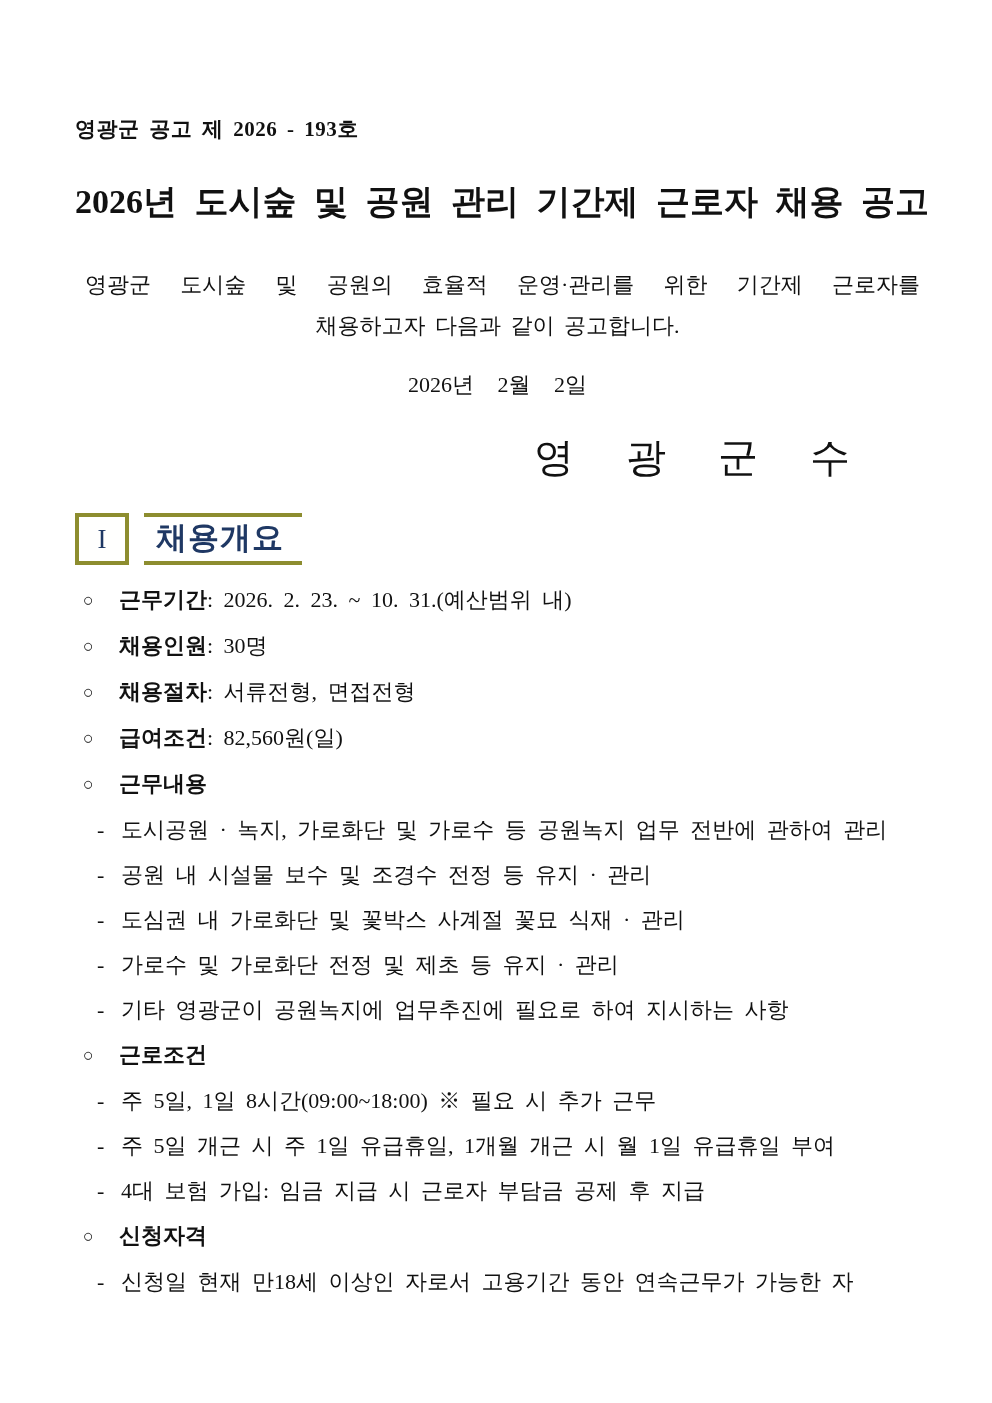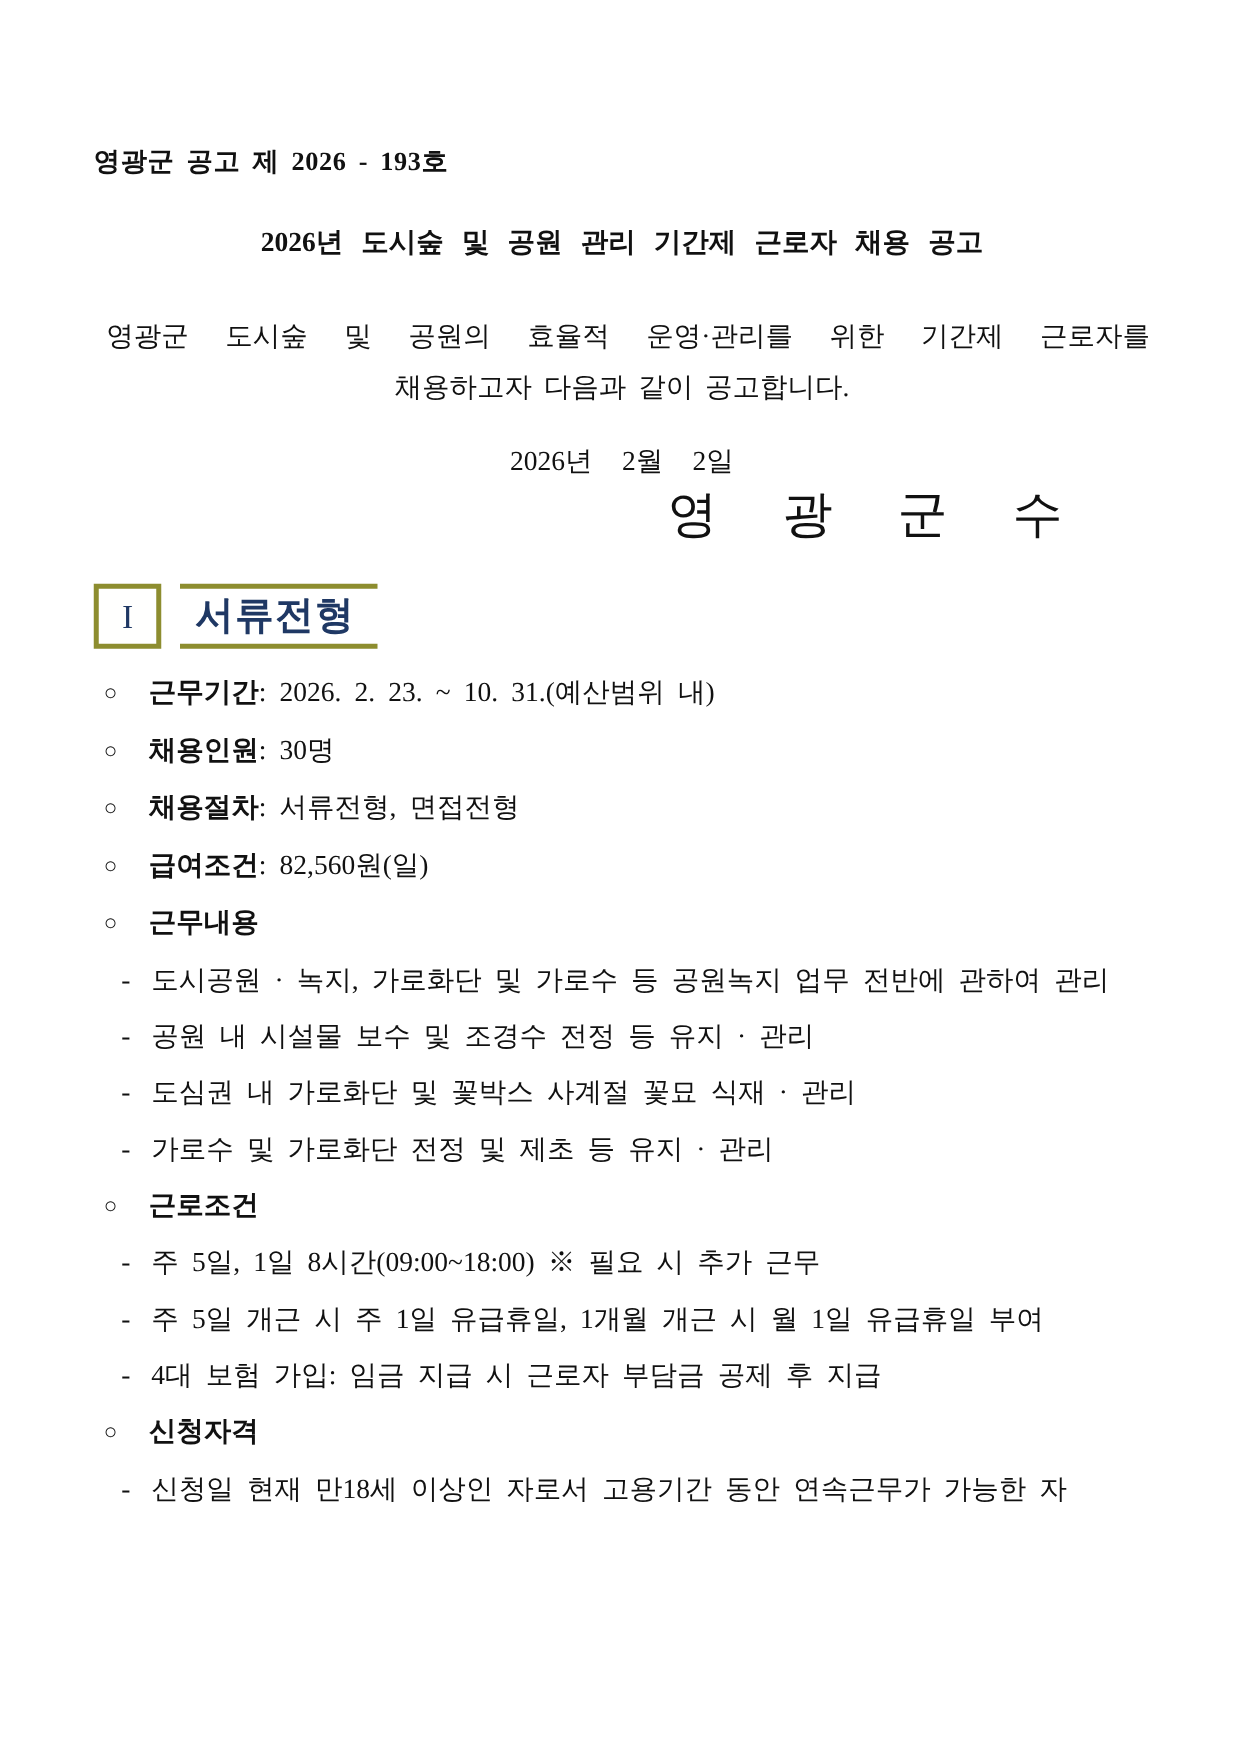--- a/index.html
+++ b/index.html
@@ -7,26 +7,26 @@
     --navy:#1f3864;
   }
   html,body{margin:0;padding:0;background:#e8e8e8;}
   .page{
     width:992px;height:1403px;background:#ffffff;margin:0 auto;
     box-sizing:border-box;padding:115px 72px 0 75px;position:relative;
     font-family:"Liberation Serif","DejaVu Serif",serif;color:#111;
     overflow:hidden;
   }
   .doc-number{font-size:21px;font-weight:bold;letter-spacing:0.5px;word-spacing:4px;}
-  .title{font-size:22px;font-weight:bold;text-align:center;margin-top:36px;word-spacing:9px;white-space:nowrap;}
+  .title{font-size:34px;font-weight:bold;text-align:center;margin-top:36px;word-spacing:9px;white-space:nowrap;}
   .intro{margin-top:28px;font-size:22px;line-height:41px;word-spacing:4px;}
   .intro-line1{text-align:justify;text-align-last:justify;padding-left:10px;margin-top:39px;}
   .intro-line2{text-align:center;}
   .date{margin-top:24px;text-align:center;font-size:22px;word-spacing:18px;}
-  .signature{text-align:right;padding-right:70px;font-size:40px;word-spacing:42px;white-space:nowrap;}
+  .signature{margin-top:30px;text-align:right;padding-right:70px;font-size:40px;word-spacing:42px;white-space:nowrap;}
   .section-header{margin-top:28px;display:flex;align-items:stretch;gap:15px;height:52px;}
   .numeral-box{
     width:54px;box-sizing:border-box;border:4px solid var(--olive);
     display:flex;align-items:center;justify-content:center;
     font-size:27px;color:var(--navy);background:#fffffe;
   }
   .section-title{
     box-sizing:border-box;border-top:4px solid var(--olive);border-bottom:4px solid var(--olive);
     padding:0 18px 2px 12px;font-size:31px;font-weight:bold;color:var(--navy);
     display:flex;align-items:center;letter-spacing:1px;
@@ -52,21 +52,21 @@
     <div class="intro-line1">영광군 도시숲 및 공원의 효율적 운영·관리를 위한 기간제 근로자를</div>
     <div class="intro-line2">채용하고자 다음과 같이 공고합니다.</div>
   </div>
 
   <div class="date">2026년 2월 2일</div>
 
   <div class="signature">영 광 군 수</div>
 
   <div class="section-header">
     <div class="numeral-box">I</div>
-    <div class="section-title">서류전형</div>
+    <div class="section-title">채용개요</div>
   </div>
 
   <div class="list">
 
     <div class="row main"><span class="bullet">○</span><span class="label">근무기간</span><span>: 2026. 2. 23. ~ 10. 31.(예산범위 내)</span></div>
 
     <div class="row main"><span class="bullet">○</span><span class="label">채용인원</span><span>: 30명</span></div>
 
     <div class="row main"><span class="bullet">○</span><span class="label">채용절차</span><span>: 서류전형, 면접전형</span></div>
 
@@ -75,20 +75,21 @@
     <div class="row main"><span class="bullet">○</span><span class="label">근무내용</span><span></span></div>
 
     <div class="row sub"><span class="bullet">-</span><span>도시공원 · 녹지, 가로화단 및 가로수 등 공원녹지 업무 전반에 관하여 관리</span></div>
 
     <div class="row sub"><span class="bullet">-</span><span>공원 내 시설물 보수 및 조경수 전정 등 유지 · 관리</span></div>
 
     <div class="row sub"><span class="bullet">-</span><span>도심권 내 가로화단 및 꽃박스 사계절 꽃묘 식재 · 관리</span></div>
 
     <div class="row sub"><span class="bullet">-</span><span>가로수 및 가로화단 전정 및 제초 등 유지 · 관리</span></div>
 
+    <div class="row sub"><span class="bullet">-</span><span>기타 영광군이 공원녹지에 업무추진에 필요로 하여 지시하는 사항</span></div>
 
     <div class="row main"><span class="bullet">○</span><span class="label">근로조건</span><span></span></div>
 
     <div class="row sub"><span class="bullet">-</span><span>주 5일, 1일 8시간(09:00~18:00) ※ 필요 시 추가 근무</span></div>
 
     <div class="row sub"><span class="bullet">-</span><span>주 5일 개근 시 주 1일 유급휴일, 1개월 개근 시 월 1일 유급휴일 부여</span></div>
 
     <div class="row sub"><span class="bullet">-</span><span>4대 보험 가입: 임금 지급 시 근로자 부담금 공제 후 지급</span></div>
 
     <div class="row main"><span class="bullet">○</span><span class="label">신청자격</span><span></span></div>

